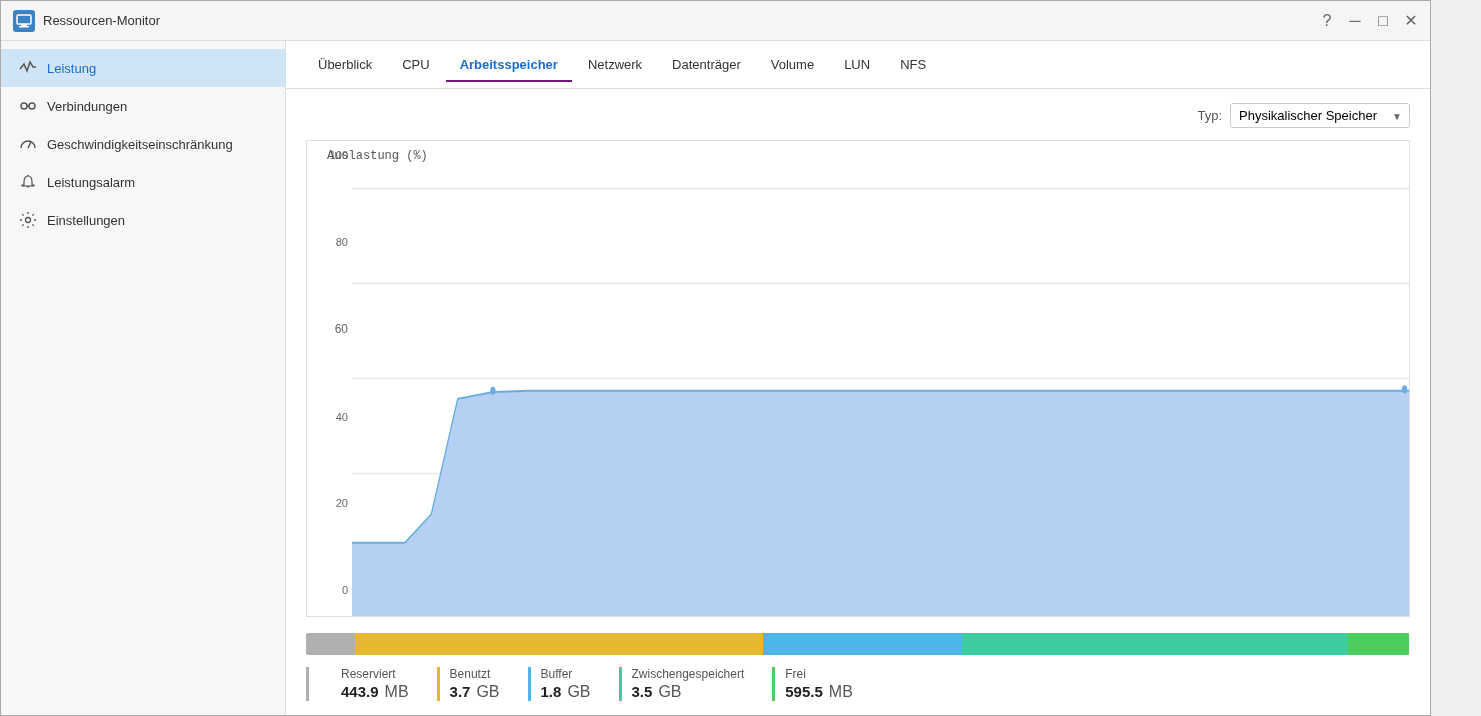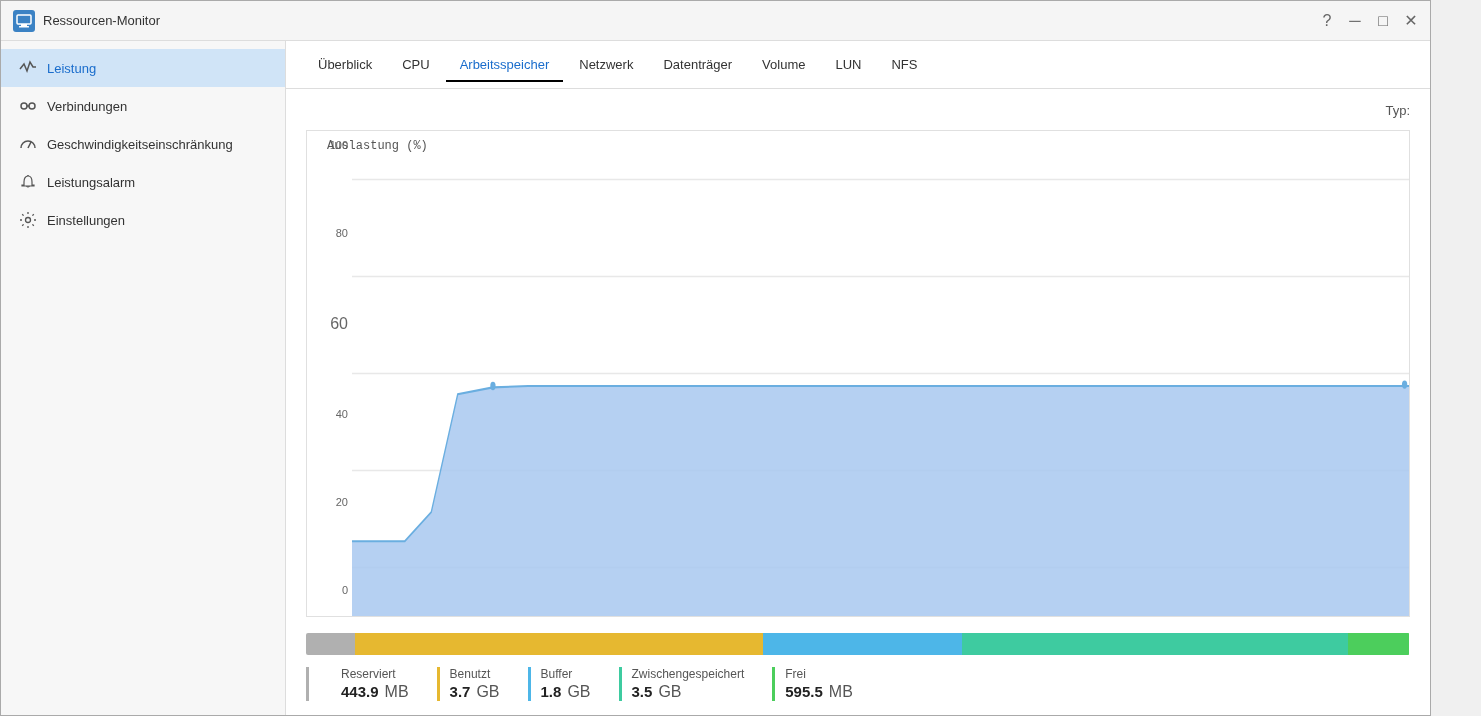--- a/index.html
+++ b/index.html
@@ -24,21 +24,21 @@
     .sidebar-item.active { background: #d0e4f7; color: #1a6dcc; }
     .sidebar-item-icon { width: 18px; height: 18px; flex-shrink: 0; display: flex; align-items: center; justify-content: center; }
     .sidebar-item-label { }
 
     
     .content { flex: 1; display: flex; flex-direction: column; overflow: hidden; background: #fff; }
 
     
     .tabs { display: flex; align-items: center; border-bottom: 1px solid #ddd; padding: 0 18px; height: 48px; flex-shrink: 0; gap: 2px; }
     .tab { padding: 8px 14px; cursor: pointer; font-size: 13px; color: #333; border-bottom: 2px solid transparent; margin-bottom: -1px; white-space: nowrap; }
-    .tab.active { color: #1a6dcc; border-bottom: 2px solid #000000; font-weight: 400; }
+    .tab.active { color: #1a6dcc; border-bottom: 2px solid #701a75; font-weight: 700; }
 
     
     .content-area { flex: 1; padding: 14px 20px; overflow: auto; display: flex; flex-direction: column; }
 
     
     .type-selector { display: flex; align-items: center; justify-content: flex-end; margin-bottom: 12px; gap: 8px; }
     .type-label { font-size: 13px; color: #555; }
     .type-select { border: 1px solid #ccc; border-radius: 3px; padding: 4px 24px 4px 8px; font-size: 13px; background: #fff; appearance: none; -webkit-appearance: none; position: relative; cursor: pointer; min-width: 180px; }
     .select-wrapper { position: relative; display: inline-block; }
     .select-wrapper::after { content: '▼'; position: absolute; right: 8px; top: 50%; transform: translateY(-50%); font-size: 10px; color: #666; pointer-events: none; }
@@ -149,27 +149,30 @@
           <div class="tab">Datenträger</div>
           <div class="tab">Volume</div>
           <div class="tab">LUN</div>
           <div class="tab">NFS</div>
         </div>
 
       <div class="content-area">
 
         <div class="type-selector">
           <span class="type-label">Typ:</span>
+          <div class="select-wrapper">
+            <select class="type-select" id="type-select-el"><option>Physikalischer Speicher</option><option>Virtueller Speicher</option></select>
+          </div>
         </div>
 
         <div class="chart-container">
           <div class="chart-y-axis" id="y-axis-el" style="position: absolute; left: 0px; top: 0px; bottom: 0px; width: 45px; display: flex; flex-direction: column; justify-content: space-between; align-items: flex-end; padding: 8px 4px 20px 0px;">
               <span style="font-size: 11px; color: rgb(102, 102, 102);">100</span>
               <span style="font-size: 11px; color: rgb(102, 102, 102);">80</span>
-              <span style="font-size: 16px; color: rgb(102, 102, 102);">60</span>
+              <span style="font-size: 12px; color: rgb(102, 102, 102);">60</span>
               <span style="font-size: 11px; color: rgb(102, 102, 102);">40</span>
               <span style="font-size: 11px; color: rgb(102, 102, 102);">20</span>
               <span style="font-size: 11px; color: rgb(102, 102, 102);">0</span>
             </div>
           <div class="chart-title">Auslastung (%)</div>
           <div class="chart-plot">
             <svg width="100%" height="100%" viewBox="0 0 1200 350" preserveAspectRatio="none" id="chart-svg">
 
               <line x1="0" y1="35" x2="1200" y2="35" stroke="#e8e8e8" stroke-width="1"></line>
               <line x1="0" y1="105" x2="1200" y2="105" stroke="#e8e8e8" stroke-width="1"></line>

